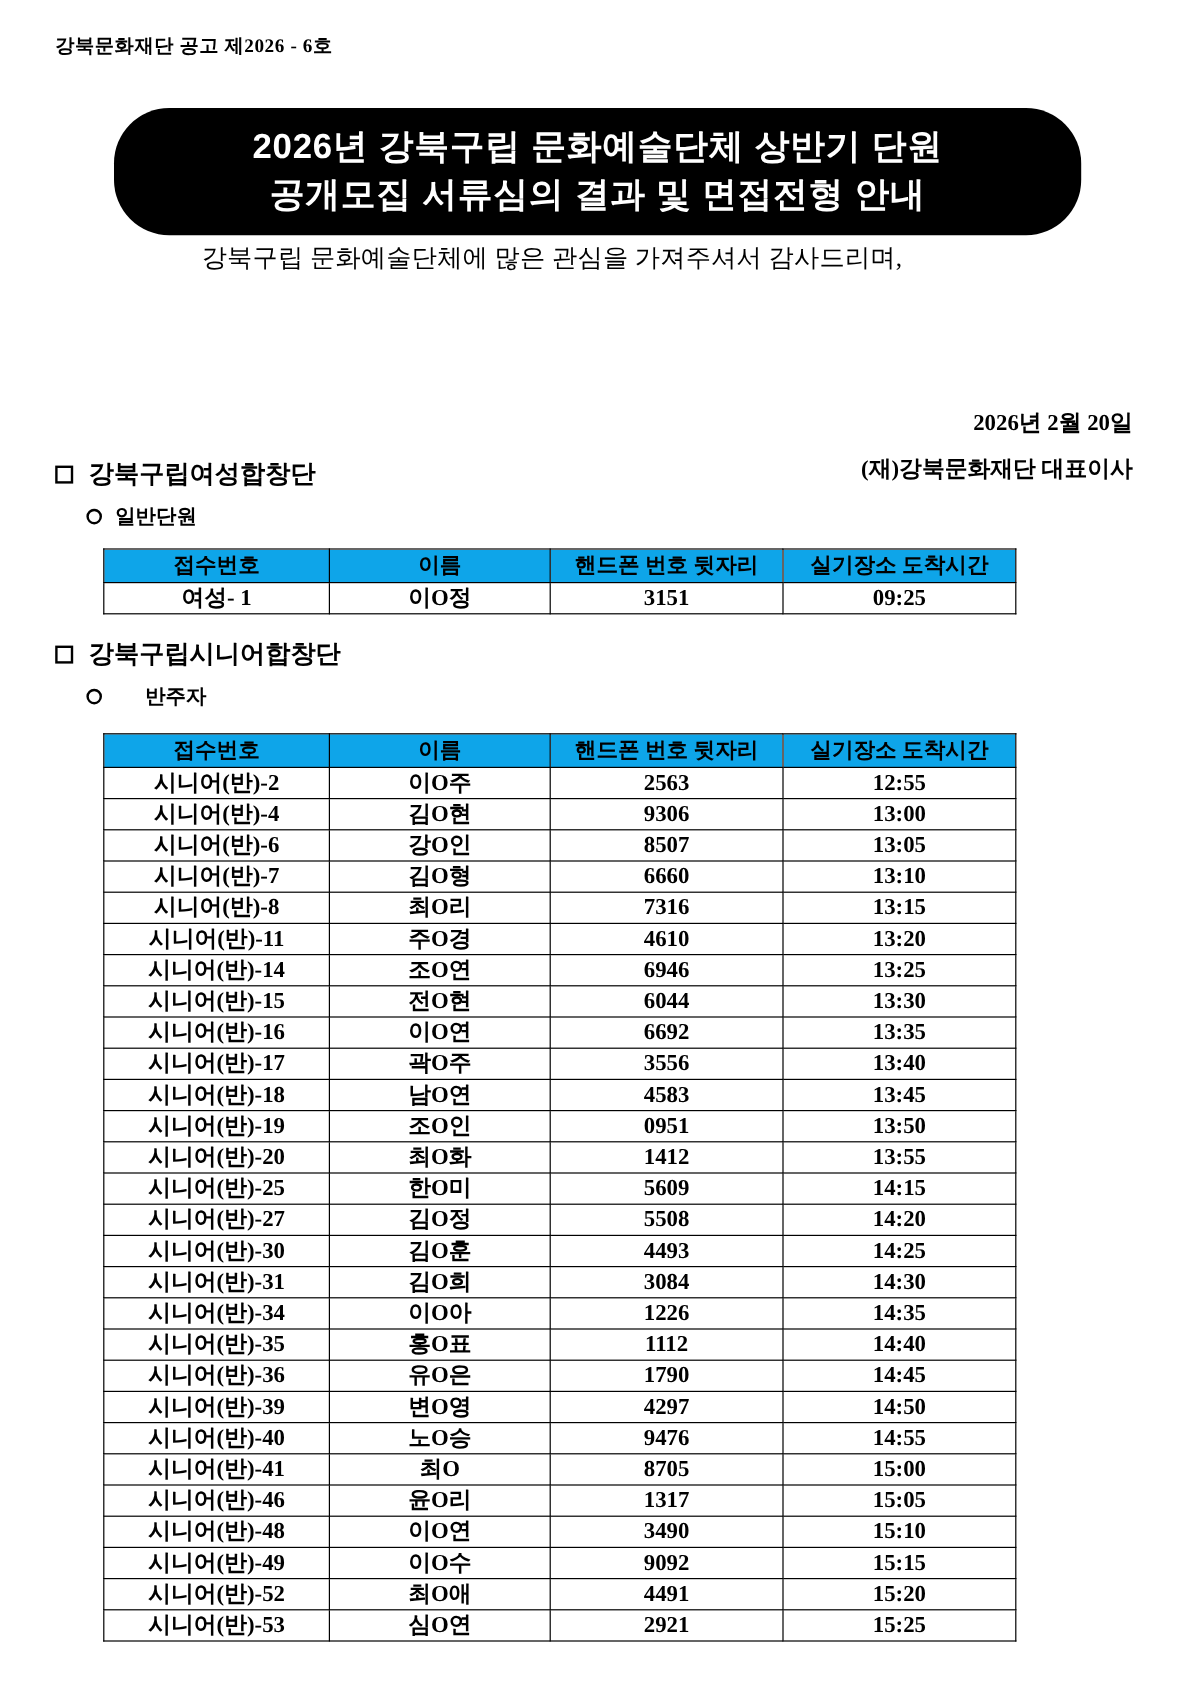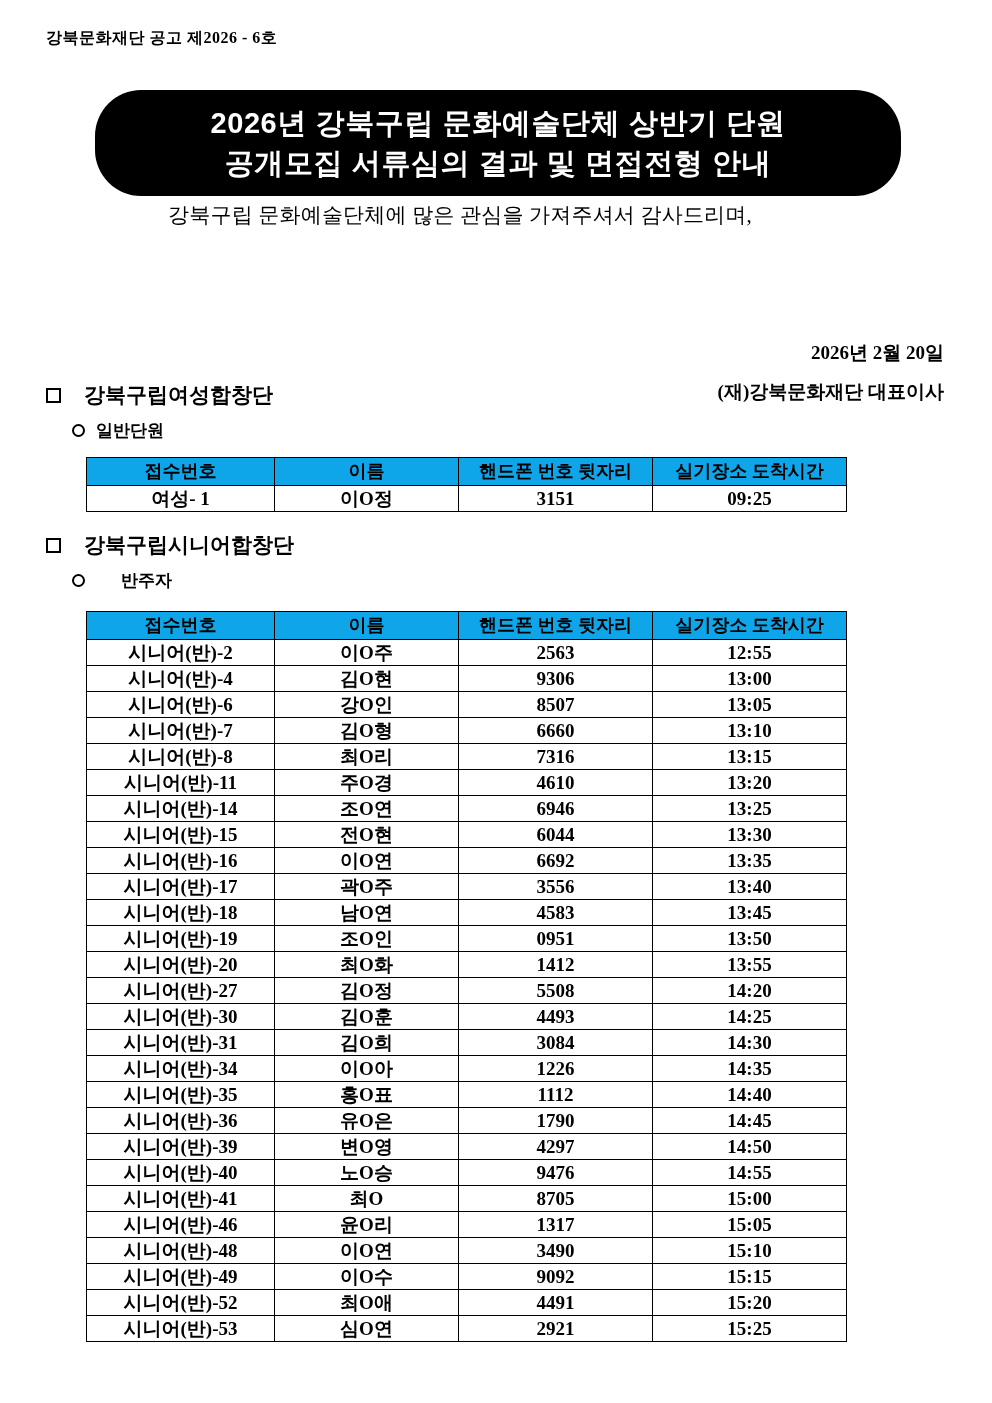--- a/index.html
+++ b/index.html
@@ -97,21 +97,21 @@
   
   .section-heading {
     position: absolute;
     left: 46px;
     font-family: "Liberation Sans", "DejaVu Sans", sans-serif;
     font-size: 21px;
     font-weight: 700;
     white-space: nowrap;
     display: flex;
     align-items: center;
-    gap: 23px;
+    gap: 13px;
   }
   .sq-marker {
     display: inline-block;
     width: 15px;
     height: 15px;
     border: 2px solid #000;
     box-sizing: border-box;
   }
   .sub-heading {
     position: absolute;
@@ -331,20 +331,26 @@
           <td>0951</td>
           <td>13:50</td>
         </tr>
         <tr>
           <td>시니어(반)-20</td>
           <td>최O화</td>
           <td>1412</td>
           <td>13:55</td>
         </tr>
         <tr>
+          <td>시니어(반)-25</td>
+          <td>한O미</td>
+          <td>5609</td>
+          <td>14:15</td>
+        </tr>
+        <tr>
           <td>시니어(반)-27</td>
           <td>김O정</td>
           <td>5508</td>
           <td>14:20</td>
         </tr>
         <tr>
           <td>시니어(반)-30</td>
           <td>김O훈</td>
           <td>4493</td>
           <td>14:25</td>

